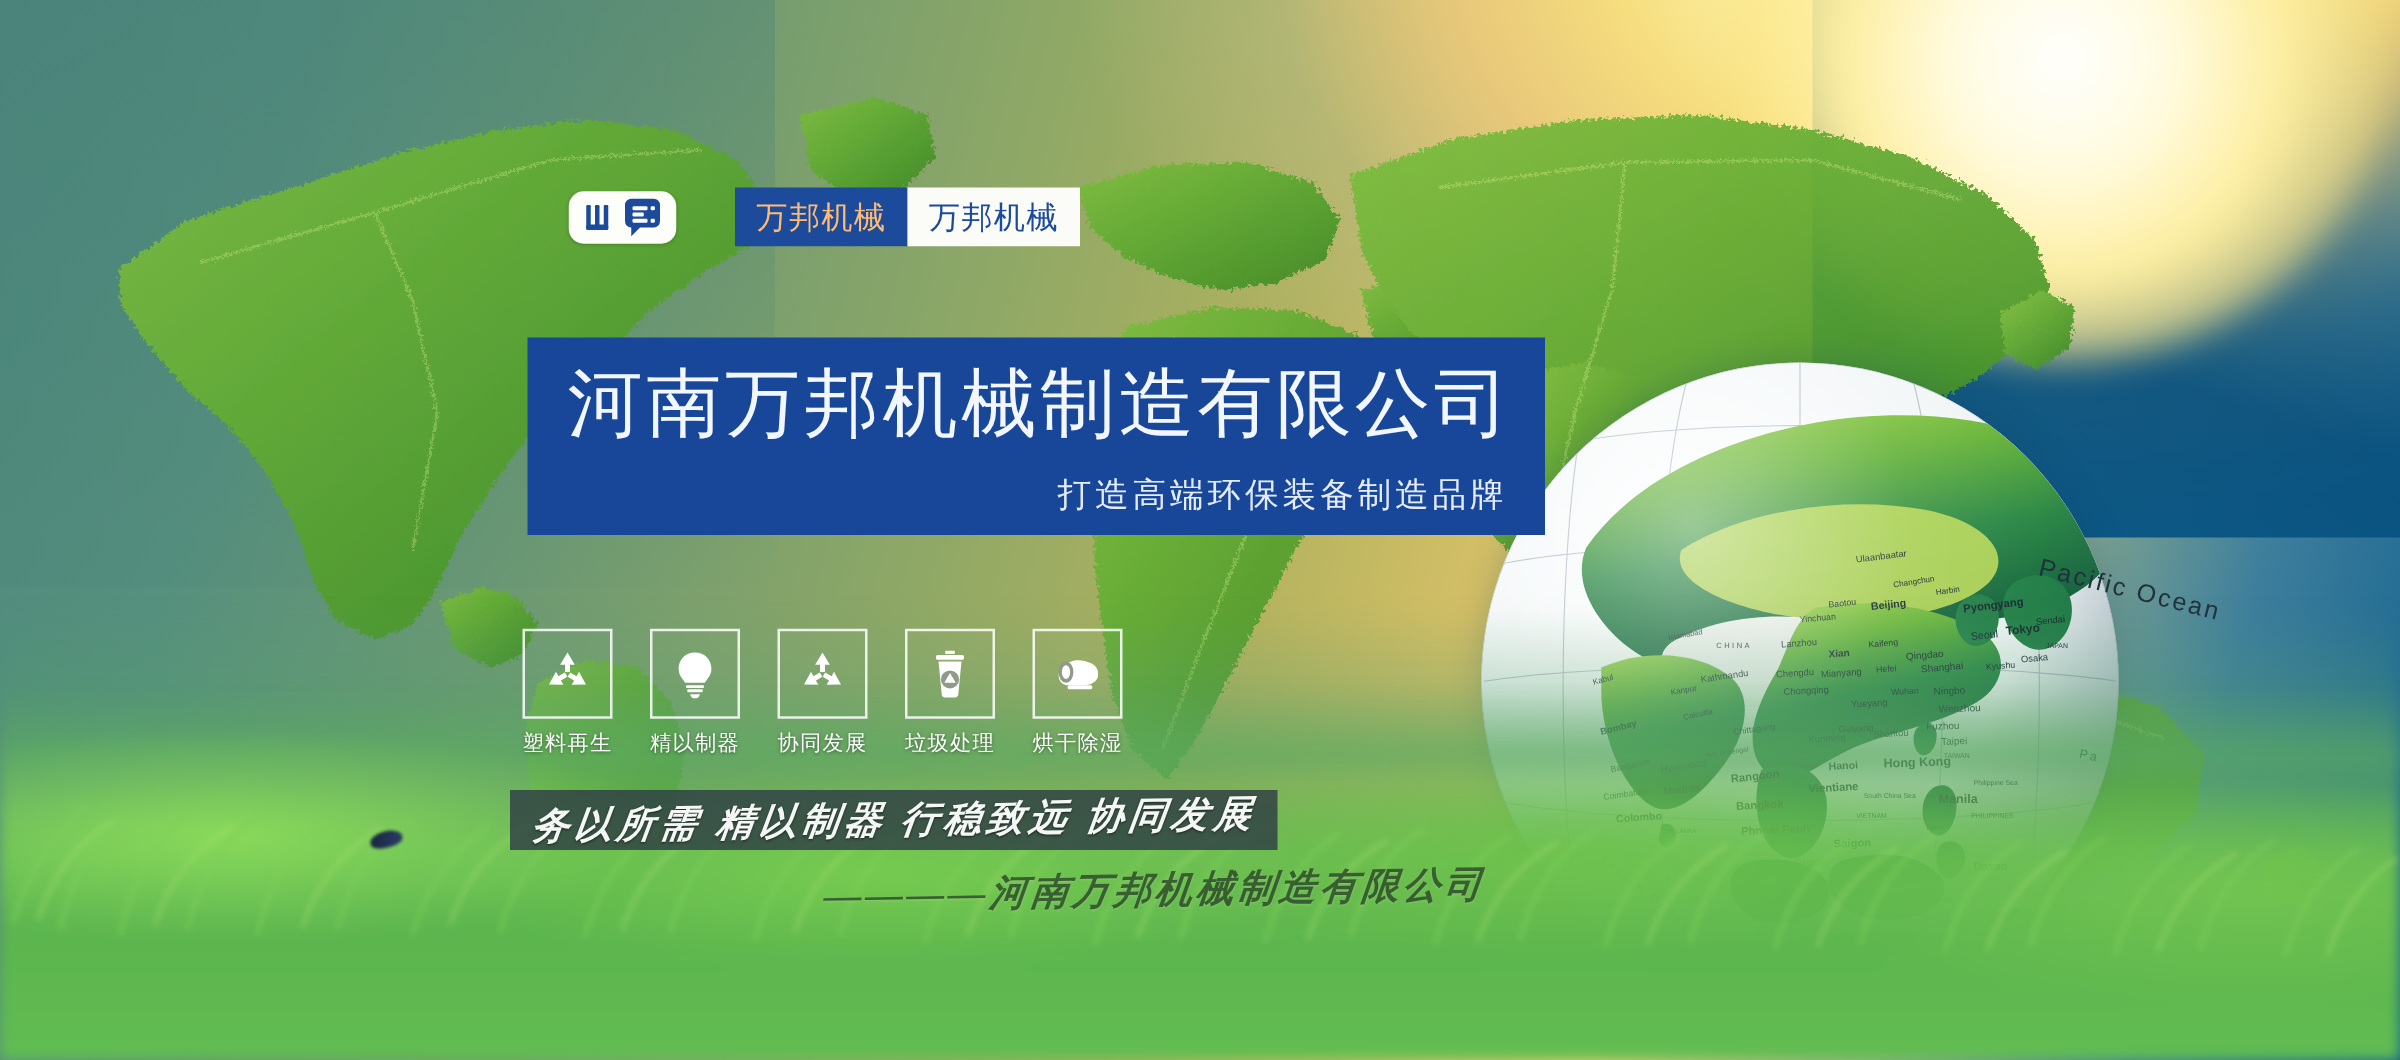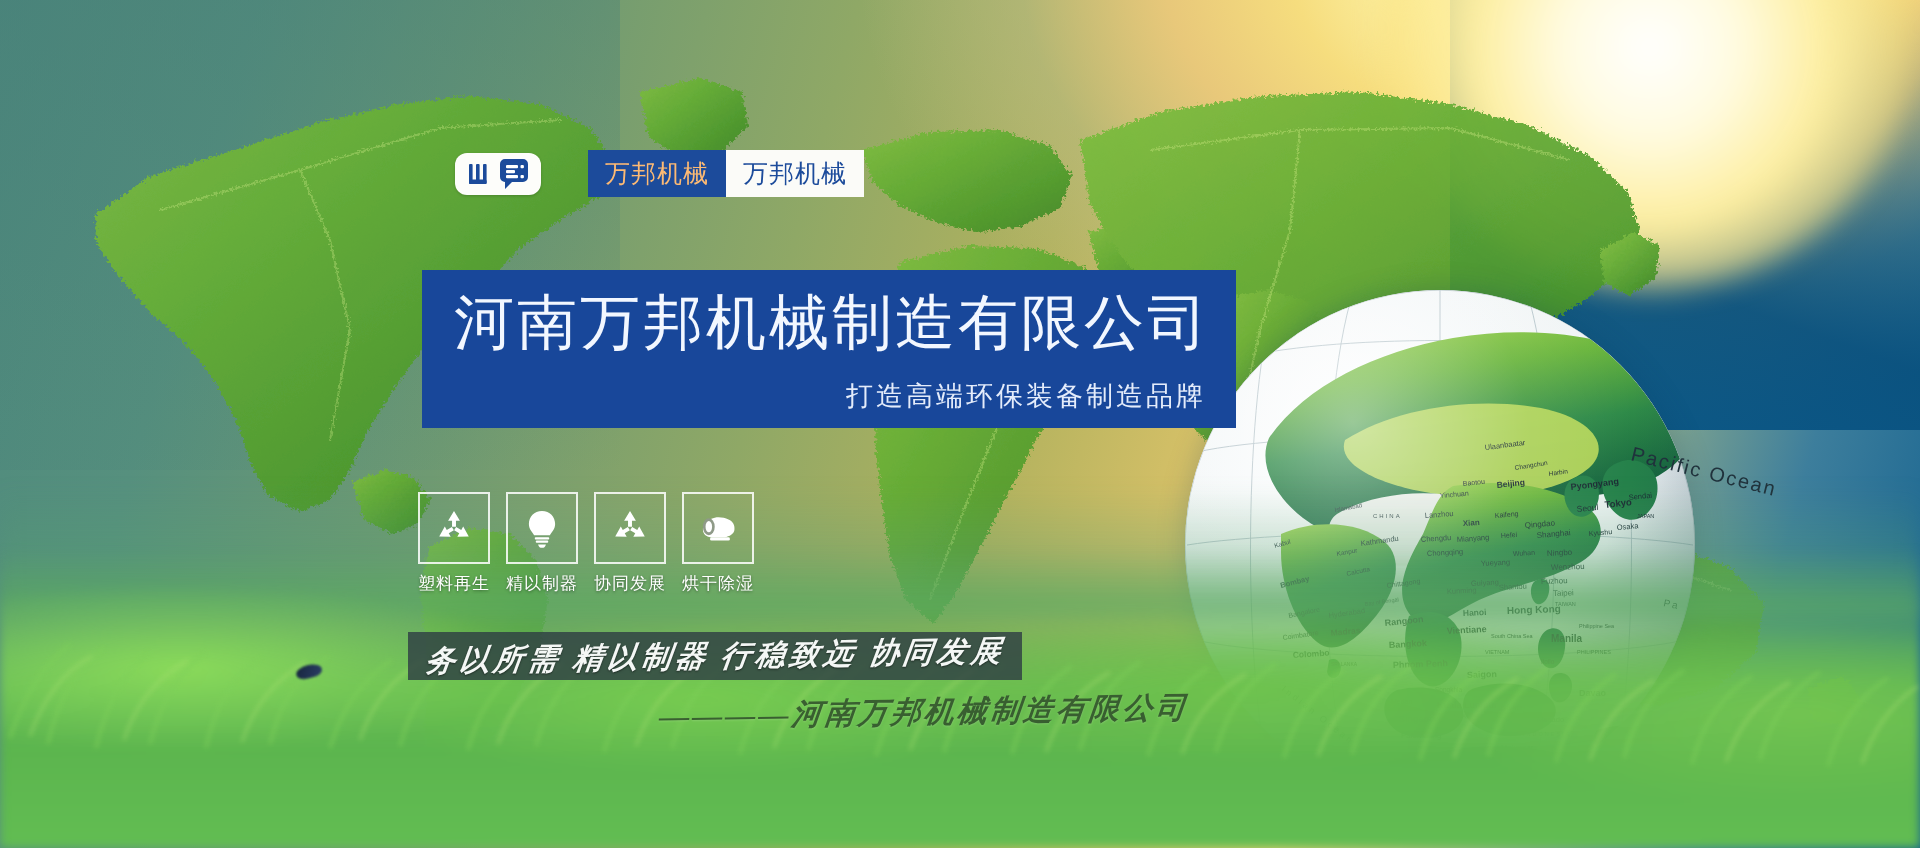--- a/index.html
+++ b/index.html
@@ -103,21 +103,21 @@
     font-size:60px;line-height:1;letter-spacing:3px;color:#f2f7ff;
     -webkit-text-stroke:0px;
     font-weight:300;
   }
   .banner-sub{
     position:absolute;right:30px;bottom:14px;
     font-size:27px;letter-spacing:3px;color:#e4ecfb;font-weight:400;
   }
 
   
-  .services{position:absolute;left:420px;top:492px;display:flex;gap:20px;}
+  .services{position:absolute;left:420px;top:503px;display:flex;gap:34px;}
   .service{width:68px;display:flex;flex-direction:column;align-items:center;}
   .service-box{
     width:68px;height:68px;border:2px solid rgba(255,255,255,.85);
     display:flex;align-items:center;justify-content:center;
     background:rgba(255,255,255,.02);
   }
   .service-box svg{width:42px;height:42px;}
   .service-label{
     margin-top:8px;font-size:17px;color:#ffffff;letter-spacing:1px;white-space:nowrap;
     text-shadow:0 1px 3px rgba(0,0,0,.45);
@@ -493,20 +493,38 @@
           <g fill="#ffffff">
             <path d="M32 6 L41 21 L35 21 L35 30 L29 30 L29 21 L23 21 Z"></path>
             <path d="M32 6 L41 21 L35 21 L35 30 L29 30 L29 21 L23 21 Z" transform="rotate(120 32 32)"></path>
             <path d="M32 6 L41 21 L35 21 L35 30 L29 30 L29 21 L23 21 Z" transform="rotate(240 32 32)"></path>
           </g>
         </svg>
       </div>
       <div class="service-label">协同发展</div>
     </div>
 
+    <div class="service">
+      <div class="service-box">
+        <svg viewBox="0 0 64 64">
+          <g fill="#ffffff">
+            <rect x="26" y="4" width="12" height="4" rx="1.4"></rect>
+            <rect x="15" y="9" width="34" height="6" rx="2"></rect>
+            <path d="M18 17 L46 17 L42 58 C41.6 60 40 61 38 61 L26 61 C24 61 22.4 60 22 58 Z"></path>
+          </g>
+          <circle cx="32" cy="39" r="11" fill="#8f9a88"></circle>
+          <g fill="#ffffff">
+            <path d="M32 31 L36 38 L33.2 38 L33.2 42 L30.8 42 L30.8 38 L28 38 Z"></path>
+            <path d="M32 31 L36 38 L33.2 38 L33.2 42 L30.8 42 L30.8 38 L28 38 Z" transform="rotate(120 32 39)"></path>
+            <path d="M32 31 L36 38 L33.2 38 L33.2 42 L30.8 42 L30.8 38 L28 38 Z" transform="rotate(240 32 39)"></path>
+          </g>
+        </svg>
+      </div>
+      <div class="service-label">垃圾处理</div>
+    </div>
 
     <div class="service">
       <div class="service-box">
         <svg viewBox="0 0 64 64">
           <g fill="#ffffff">
             <path d="M22 18 C29 14 40 15 48 19 C55 22 58 28 57 35 C56 41 50 45 42 46 L21 46 C14 46 9 41 9 34 C9 26 15 21 22 18 Z"></path>
             <ellipse cx="18" cy="30" rx="9" ry="13" fill="#8f9a88"></ellipse>
             <ellipse cx="18" cy="30" rx="5" ry="8.5" fill="#ffffff"></ellipse>
             <rect x="20" y="46" width="30" height="5" rx="2"></rect>
           </g>

